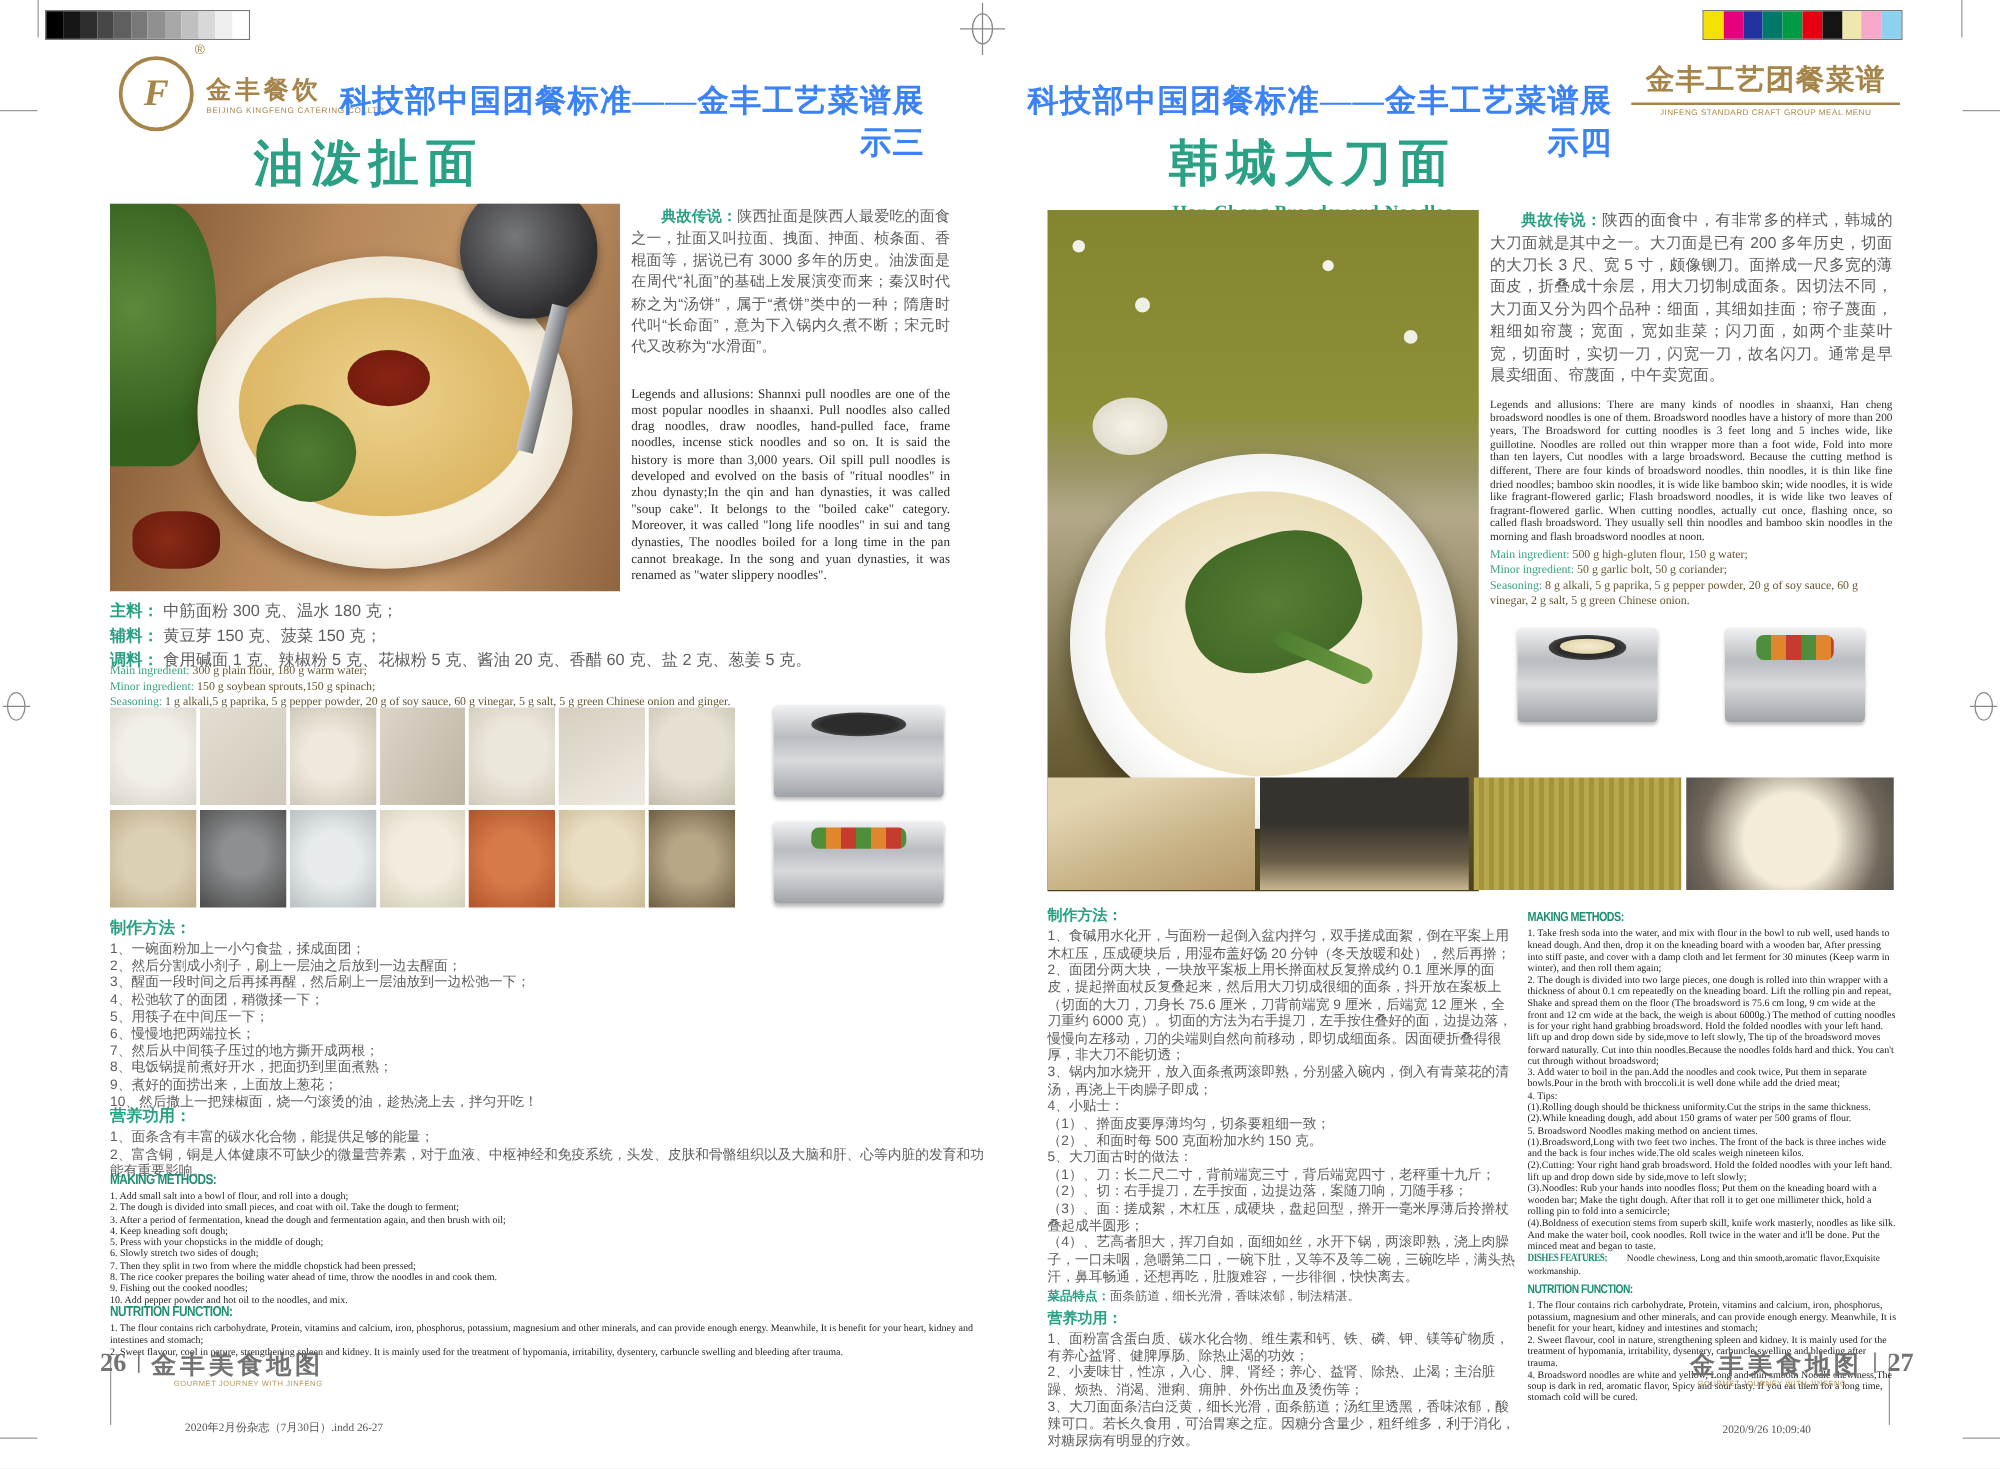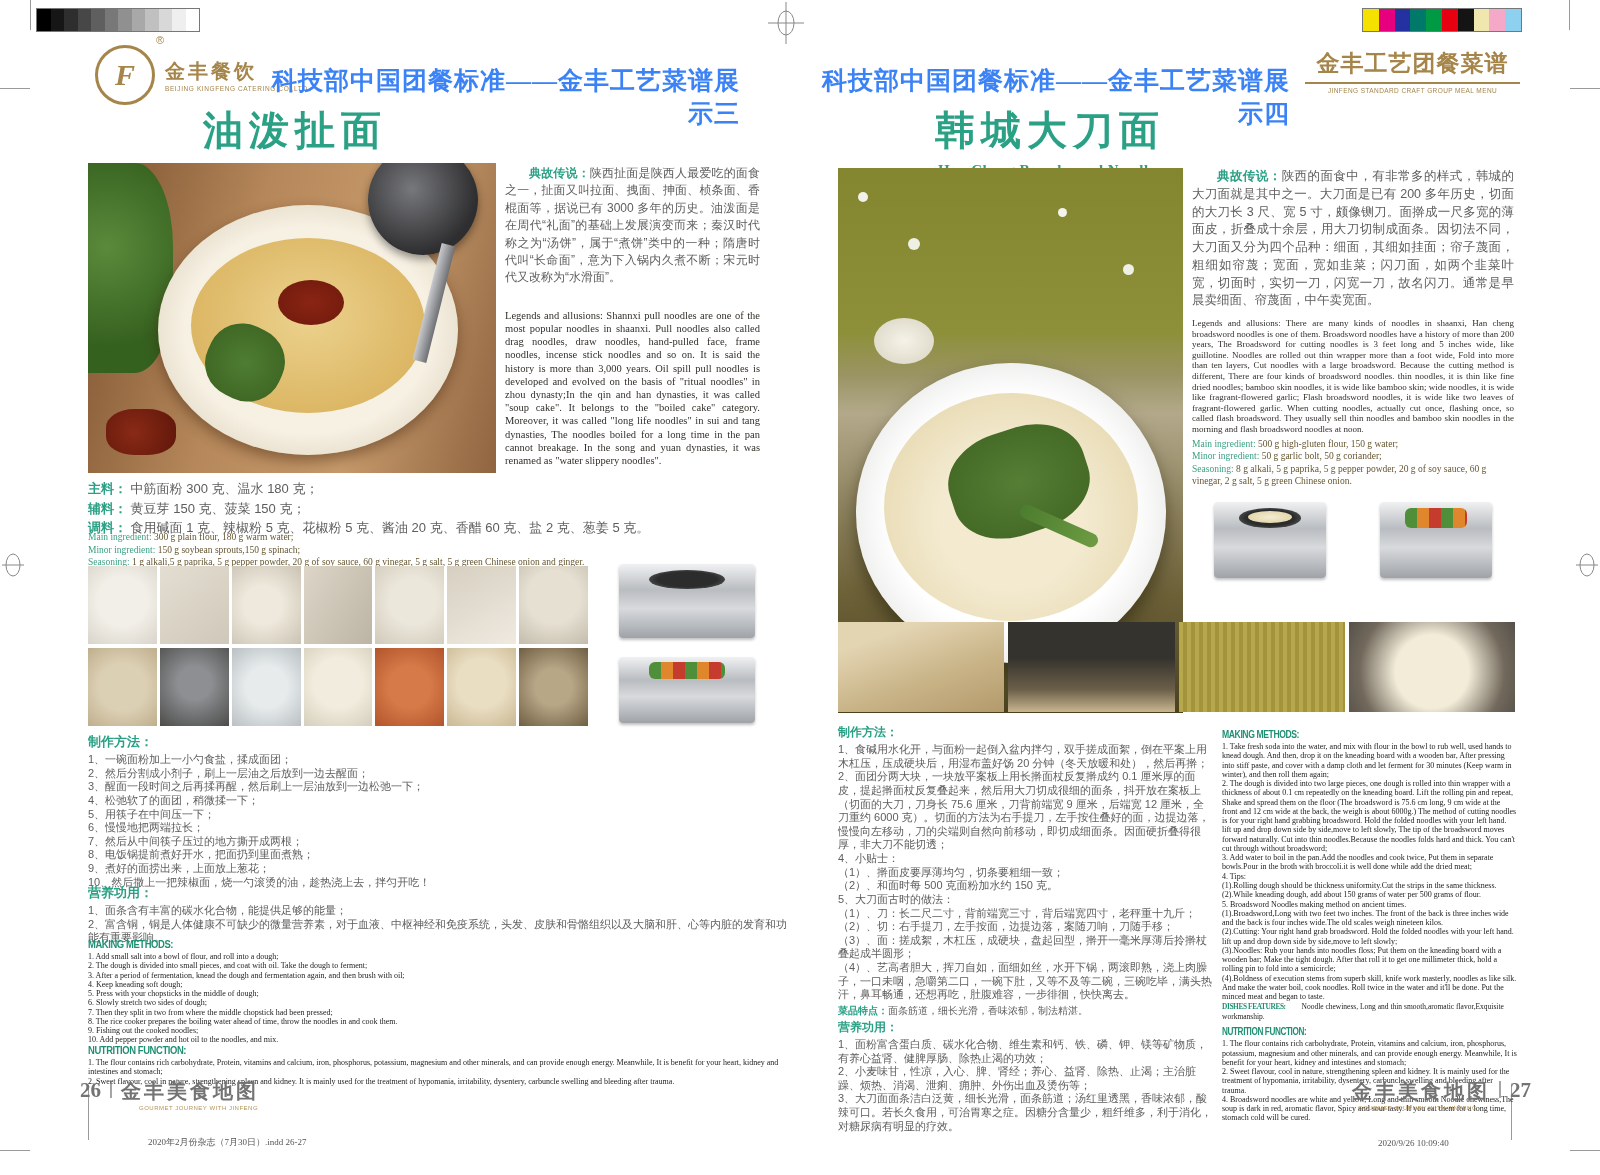--- a/index.html
+++ b/index.html
@@ -283,20 +283,21 @@
       <div class="photo" style="background:linear-gradient(180deg,#35332e 40%,#6b5f49 75%,#c8b690);"></div>
       <div class="photo" style="background:repeating-linear-gradient(90deg,#b7a84e 0 4px,#a3943c 4px 8px);"></div>
       <div class="photo" style="background:radial-gradient(circle at 50% 55%,#f2ecd9 38%,#72695c 75%,#55504a);"></div>
     </div>
 
     <div class="abs" style="left:38px;top:724px;width:374px;">
       <div class="sec-label" style="font-size:12px;">制作方法：</div>
       <div class="steps-cn" style="font-size:10px;">
           <div class="list-item">1、食碱用水化开，与面粉一起倒入盆内拌匀，双手搓成面絮，倒在平案上用木杠压，压成硬块后，用湿布盖好饧 20 分钟（冬天放暖和处），然后再擀；</div>
           <div class="list-item">2、面团分两大块，一块放平案板上用长擀面杖反复擀成约 0.1 厘米厚的面皮，提起擀面杖反复叠起来，然后用大刀切成很细的面条，抖开放在案板上（切面的大刀，刀身长 75.6 厘米，刀背前端宽 9 厘米，后端宽 12 厘米，全刀重约 6000 克）。切面的方法为右手提刀，左手按住叠好的面，边提边落，慢慢向左移动，刀的尖端则自然向前移动，即切成细面条。因面硬折叠得很厚，非大刀不能切透；</div>
+          <div class="list-item">3、锅内加水烧开，放入面条煮两滚即熟，分别盛入碗内，倒入有青菜花的清汤，再浇上干肉臊子即成；</div>
           <div class="list-item">4、小贴士：</div>
           <div class="list-item">（1）、擀面皮要厚薄均匀，切条要粗细一致；</div>
           <div class="list-item">（2）、和面时每 500 克面粉加水约 150 克。</div>
           <div class="list-item">5、大刀面古时的做法：</div>
           <div class="list-item">（1）、刀：长二尺二寸，背前端宽三寸，背后端宽四寸，老秤重十九斤；</div>
           <div class="list-item">（2）、切：右手提刀，左手按面，边提边落，案随刀响，刀随手移；</div>
           <div class="list-item">（3）、面：搓成絮，木杠压，成硬块，盘起回型，擀开一毫米厚薄后拎擀杖叠起成半圆形；</div>
           <div class="list-item">（4）、艺高者胆大，挥刀自如，面细如丝，水开下锅，两滚即熟，浇上肉臊子，一口未咽，急嚼第二口，一碗下肚，又等不及等二碗，三碗吃毕，满头热汗，鼻耳畅通，还想再吃，肚腹难容，一步徘徊，快快离去。</div>
         </div>
       <div style="font-size:10px;line-height:1.3;margin-top:2px;"><span class="lab" style="color:#2aa085;font-weight:bold;">菜品特点：</span><span style="color:#5d5d5d;">面条筋道，细长光滑，香味浓郁，制法精湛。</span></div>

